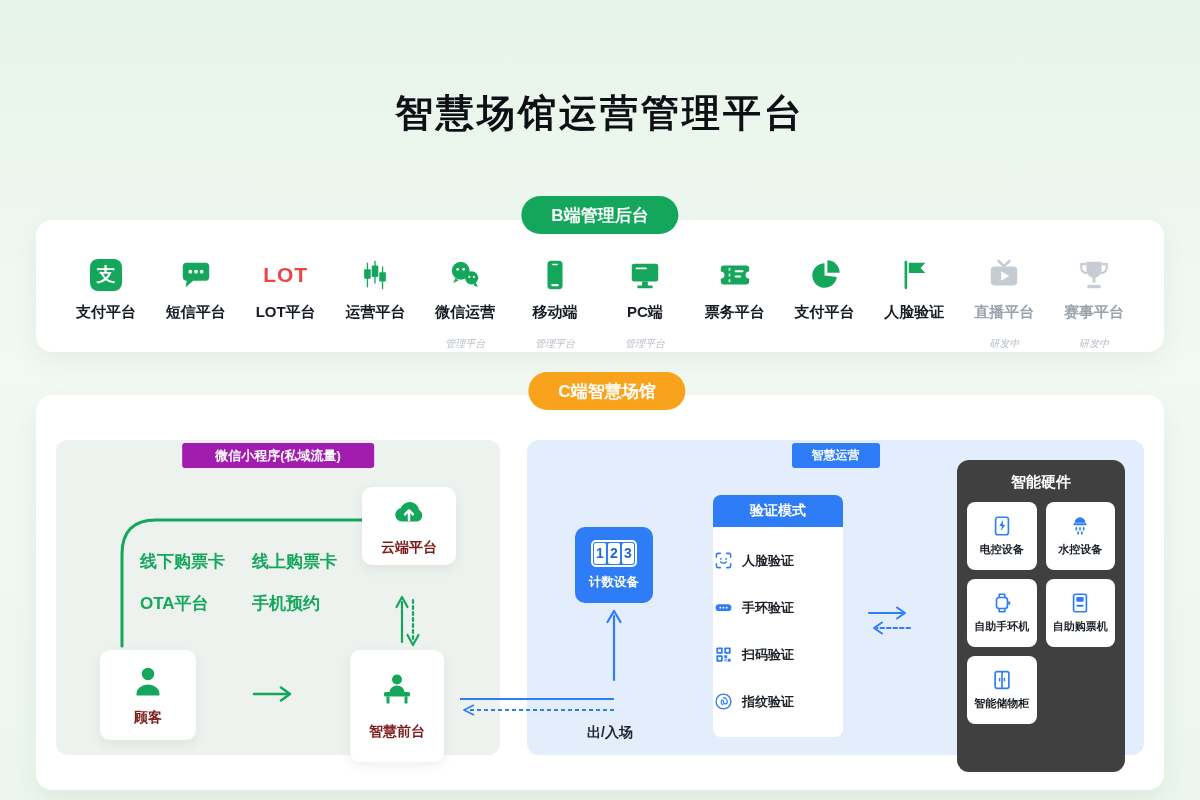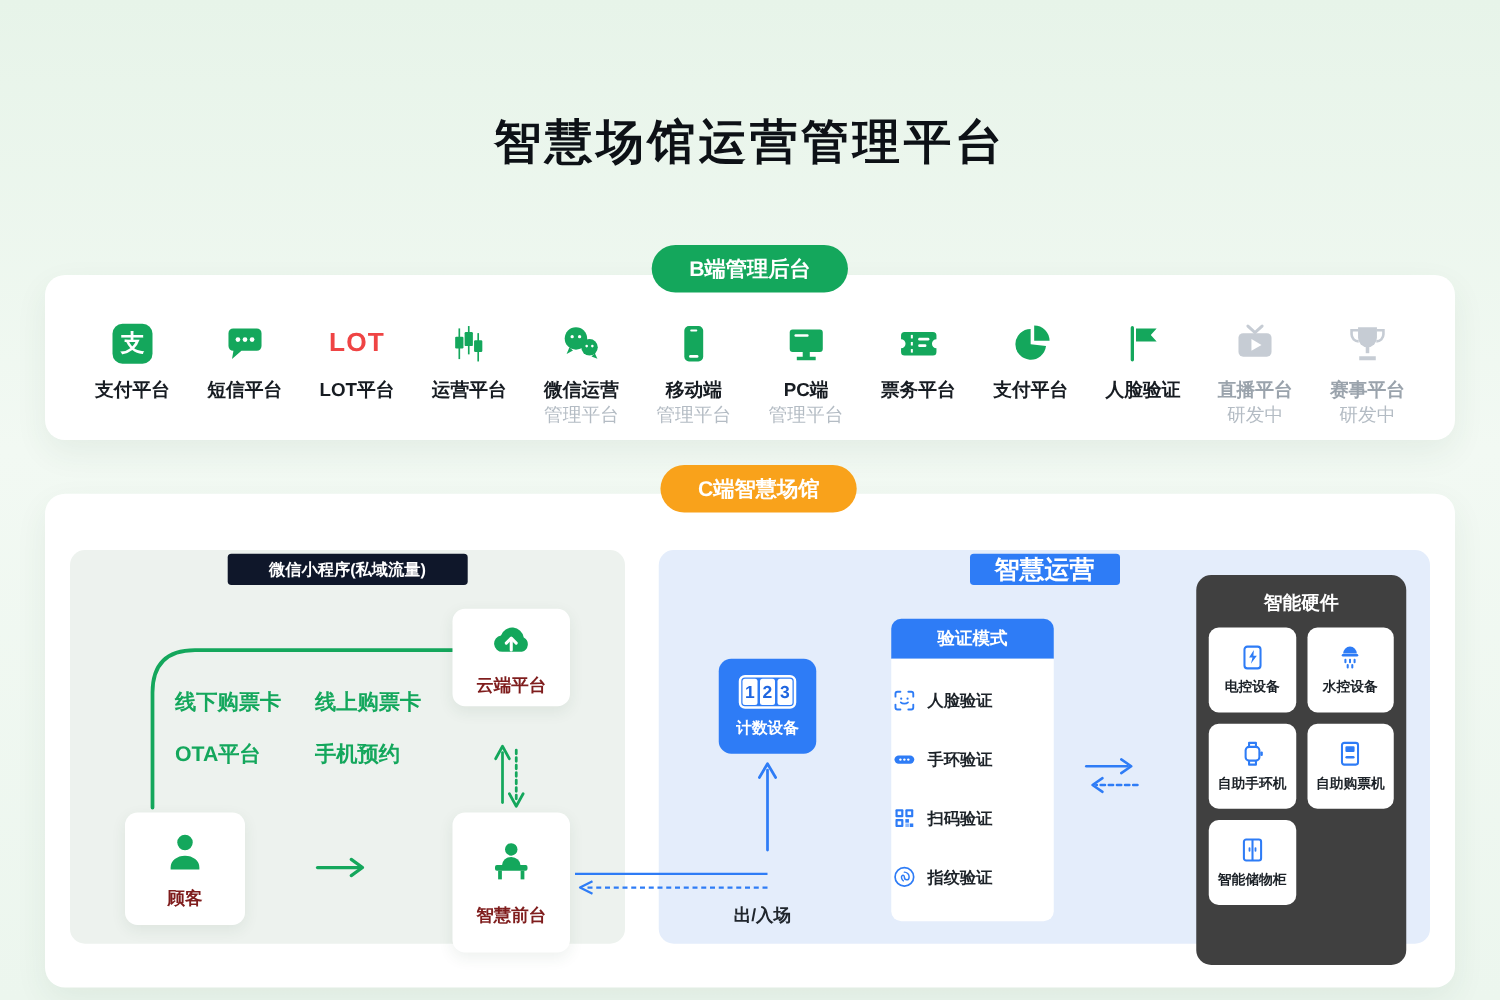--- a/index.html
+++ b/index.html
@@ -21,49 +21,49 @@
     border-radius:20px; background:#14a75c; font-size:17px; }
   .pill-c { top:372px; left:calc(50% + 7px); transform:translateX(-50%); height:38px; padding:0 30px;
     border-radius:20px; background:#f9a21b; font-size:17px; }
   .card { position:absolute; background:#fff; border-radius:16px;
     box-shadow:0 10px 26px rgba(44,92,62,.07); }
   .card-b { left:36px; top:220px; width:1128px; height:132px;
     display:flex; justify-content:space-between; padding:38px 26px 0; z-index:2; }
   .b-item { display:flex; flex-direction:column; align-items:center; width:88px; }
   .b-item .ic { width:34px; height:34px; display:flex; align-items:center; justify-content:center; }
   .b-item .lbl { margin-top:11px; font-size:15px; font-weight:700; color:#171c22; white-space:nowrap; }
-  .b-item .sub { margin-top:1px; font-size:15px; color:#b4bcc4; white-space:nowrap; min-height:12px; }
+  .b-item .sub { margin-top:15px; font-size:10px; color:#b4bcc4; white-space:nowrap; min-height:12px;font-style:italic; }
   .b-item.disabled .lbl { color:#9aa3ac; }
   .sq-green { width:32px; height:32px; background:#14a75c; border-radius:8px; color:#fff;
     font-size:19px; font-weight:700; display:flex; align-items:center; justify-content:center; }
   .lot-txt { font-size:21px; font-weight:800; color:#ef4444; letter-spacing:1px; }
   .card-c { left:36px; top:395px; width:1128px; height:395px; z-index:2; }
 
   
   .panel-wechat { position:absolute; left:20px; top:45px; width:444px; height:315px;
     background:#edf2ee; border-radius:12px; }
   .ribbon { position:absolute; top:3px; left:50%; transform:translateX(-50%);
-    background:#0f172a; color:#fff; font-size:13px; font-weight:700; height:25px;
+    background:#a21caf; color:#fff; font-size:13px; font-weight:700; height:25px;
     display:flex; align-items:center; padding:0 33px; border-radius:3px; white-space:nowrap; z-index:3;}
   .mini-card { position:absolute; background:#fff; border-radius:10px;
     box-shadow:0 4px 12px rgba(40,80,56,.08); display:flex; flex-direction:column;
     align-items:center; justify-content:center; gap:6px; z-index:2;}
   .mini-card .mlbl { font-size:14px; font-weight:700; color:#7f1d1d; white-space:nowrap; }
   .cloud-card { left:306px; top:47px; width:94px; height:78px; }
   .customer-card { left:44px; top:210px; width:96px; height:90px; }
-  .frontdesk-card { left:306px; top:210px; width:94px; height:112px;gap:12px; }
+  .frontdesk-card { left:294px; top:210px; width:94px; height:112px;gap:12px; }
   .chan { position:absolute; font-size:17px; font-weight:700; color:#14a75c; white-space:nowrap; z-index:2;}
   .chan0 { left:84px; top:110px; } .chan1 { left:196px; top:110px; }
   .chan2 { left:84px; top:152px; } .chan3 { left:196px; top:152px; }
 
   
   .panel-smart { position:absolute; left:491px; top:45px; width:617px; height:315px;
     background:#e4edfb; border-radius:12px; }
   .blue-tag { position:absolute; top:3px; left:50%; transform:translateX(-50%);
-    background:#2e7cf6; color:#fff; font-size:20px; font-weight:700; height:25px;
+    background:#2e7cf6; color:#fff; font-size:12px; font-weight:700; height:25px;
     display:flex; align-items:center; padding:0 20px; border-radius:3px; white-space:nowrap; z-index:3;}
   .counter-tile { position:absolute; left:48px; top:87px; width:78px; height:76px;
     background:#2e7cf6; border-radius:10px; display:flex; flex-direction:column;
     align-items:center; justify-content:center; gap:7px; z-index:2;}
   .counter { display:flex; gap:2px; background:#2e7cf6; border:2px solid #fff; border-radius:5px; padding:1px;}
   .counter .dg { width:12px; height:21px; background:#fff; color:#1f66e0; font-weight:700;
     font-size:14px; display:flex; align-items:center; justify-content:center; border-radius:2px; }
   .counter-tile .clbl { color:#ffffff; font-size:12.5px; font-weight:700; }
   .gate-label { position:absolute; left:60px; top:284px; font-size:14px; font-weight:600; color:#20262d; z-index:2;}
 

